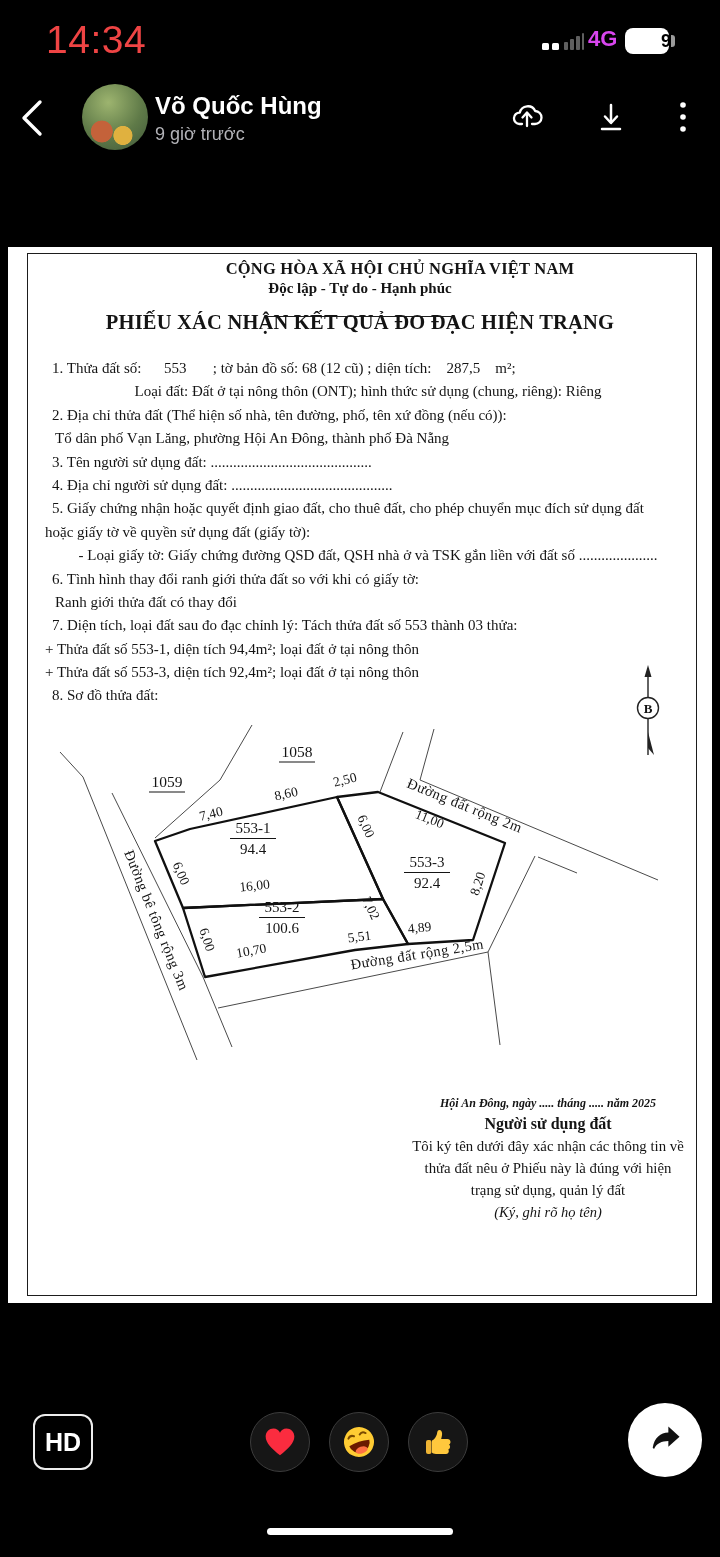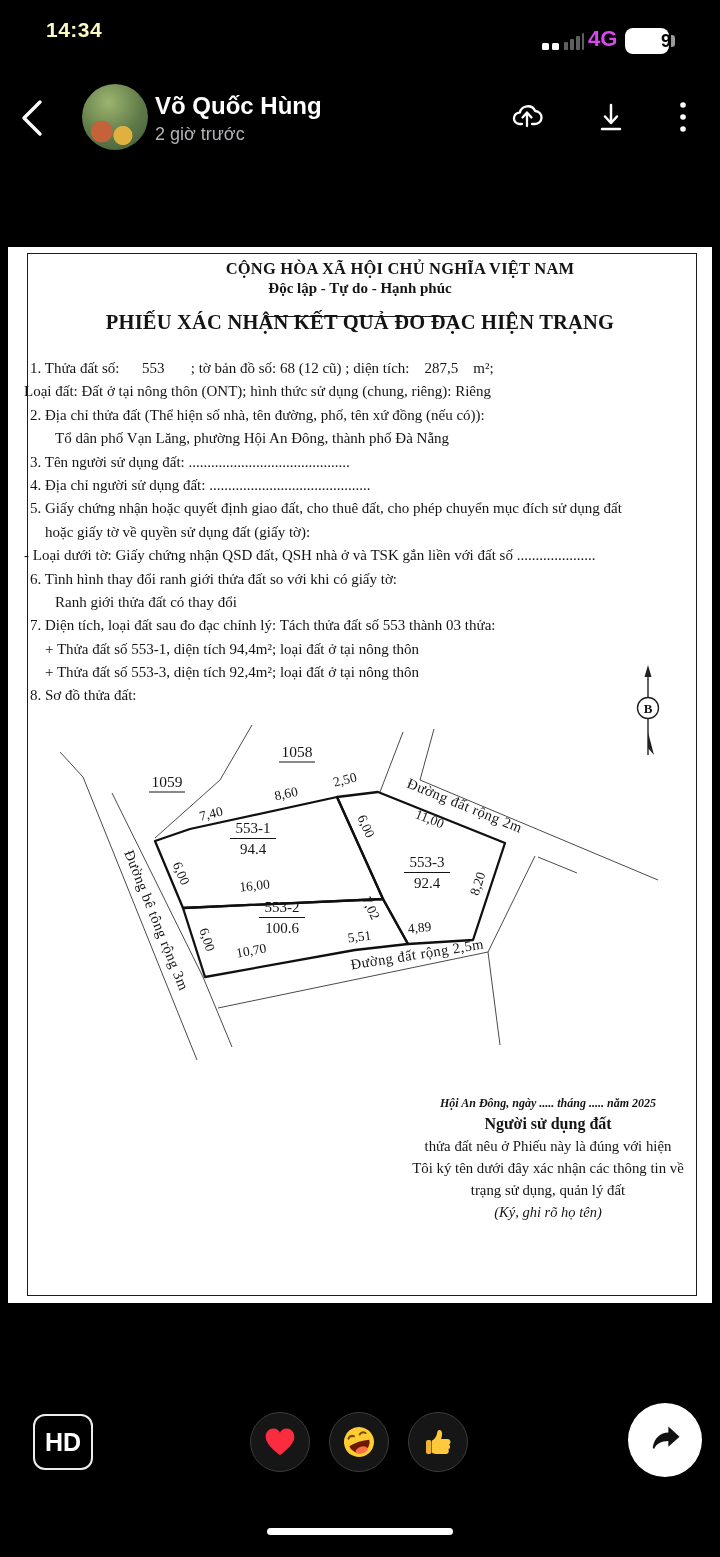--- a/index.html
+++ b/index.html
@@ -1,21 +1,21 @@
 <!DOCTYPE html>
 <html><head>
 <meta charset="utf-8">
 <style>
   html,body{margin:0;padding:0;background:#000;}
   .screen{position:relative;width:720px;height:1557px;background:#000;overflow:hidden;
           font-family:"Liberation Sans","DejaVu Sans",sans-serif;}
   .abs{position:absolute;}
 
   
-  .time{left:46px;top:18px;color:#fef9c3;font-size:21px;font-weight:bold;letter-spacing:.5px;}
+  .time{left:46px;top:18px;color:#ef4444;font-size:39px;font-weight:normal;letter-spacing:.5px;}
   .net-4g{left:588px;top:26px;color:#d946ef;font-size:22px;font-weight:600;}
   .battery{left:625px;top:28px;width:44px;height:26px;background:#fff;border-radius:8px;
            display:flex;align-items:center;justify-content:center;}
   .battery span{color:#000;font-size:18px;font-weight:bold;margin-left:48px;}
   .battery-nub{left:671px;top:35px;width:4px;height:12px;background:#9a9a9a;border-radius:0 3px 3px 0;}
 
   
   .avatar{left:82px;top:84px;width:66px;height:66px;border-radius:50%;
       background:
         radial-gradient(circle at 62% 78%, #e0b13f 0 14%, rgba(0,0,0,0) 15%),
@@ -27,21 +27,21 @@
   
   .page{left:8px;top:247px;width:704px;height:1056px;background:#fff;}
   .page-frame{left:19px;top:6px;width:668px;height:1041px;border:1.5px solid #1d1d1d;}
   .doc{color:#141414;font-family:"Liberation Serif","DejaVu Serif",serif;}
   .motto1{left:0;top:12px;width:100%;text-align:center;font-size:16.5px;font-weight:bold;letter-spacing:.2px;margin-left:40px;}
   .motto2{left:0;top:33px;width:100%;text-align:center;font-size:15px;font-weight:bold;}
   .motto2 span{display:inline-block;border-bottom:1.5px solid #1d1d1d;padding:0 2px 19px 2px;}
   .doc-title{left:0;top:64px;width:100%;text-align:center;font-size:20.5px;font-weight:bold;letter-spacing:.2px;}
   .doc-lines{left:0;top:110px;width:100%;}
   .doc-line{height:23.4px;line-height:23.4px;font-size:15px;white-space:pre;}
-  .i0{padding-left:22px;}.i1{padding-left:16px;}.i2{padding-left:37px;}.i3{padding-left:47px;}
+  .i0{padding-left:44px;}.i1{padding-left:16px;text-align:center;}.i2{padding-left:37px;}.i3{padding-left:47px;}
   .diagram-box{left:22px;top:413px;width:660px;height:440px;}
   .signature{left:394px;top:846px;width:292px;text-align:center;}
   .sig-place{font-size:12px;font-weight:bold;font-style:italic;line-height:20px;}
   .sig-role{font-size:16px;font-weight:bold;line-height:22px;}
   .sig-body{font-size:14.8px;line-height:22px;}
   .sig-note{font-size:14.5px;font-style:italic;line-height:22px;}
 
   
   .hd-badge{left:33px;top:1414px;width:56px;height:52px;border:2.5px solid #ededed;border-radius:12px;
             display:flex;align-items:center;justify-content:center;}
@@ -70,21 +70,21 @@
   <div class="abs battery">
     <span>91</span>
   </div>
   <div class="abs battery-nub"></div>
 
   <svg class="abs" style="left:18px;top:98px;" width="30" height="40">
     <polyline points="22,4 6,20 22,36" fill="none" stroke="#fff" stroke-width="3.4" stroke-linecap="round" stroke-linejoin="round"></polyline>
   </svg>
   <div class="abs avatar"></div>
   <div class="abs hdr-name">Võ Quốc Hùng</div>
-  <div class="abs hdr-sub">2 giờ trước</div>
+  <div class="abs hdr-sub">9 giờ trước</div>
 
   <svg class="abs" style="left:509px;top:99px;" width="36" height="36">
     <path d="M13 25 H10.5 A5.7 5.7 0 0 1 10.8 13.6 A8.2 8.2 0 0 1 26.2 12 A6.1 6.1 0 0 1 25.8 25 H23" fill="none" stroke="#fff" stroke-width="2.3" stroke-linecap="round" stroke-linejoin="round"></path>
     <line x1="18" y1="27" x2="18" y2="14" stroke="#fff" stroke-width="2.3" stroke-linecap="round"></line>
     <polyline points="13.5,18.5 18,13.5 22.5,18.5" fill="none" stroke="#fff" stroke-width="2.3" stroke-linecap="round" stroke-linejoin="round"></polyline>
   </svg>
   <svg class="abs" style="left:594px;top:100px;" width="34" height="36">
     <line x1="17" y1="5" x2="17" y2="22" stroke="#fff" stroke-width="2.5" stroke-linecap="round"></line>
     <polyline points="11,16.5 17,23 23,16.5" fill="none" stroke="#fff" stroke-width="2.5" stroke-linecap="round" stroke-linejoin="round"></polyline>
     <line x1="8" y1="29" x2="26" y2="29" stroke="#fff" stroke-width="2.5" stroke-linecap="round"></line>
@@ -102,21 +102,21 @@
     <div class="abs doc-title">PHIẾU XÁC NHẬN KẾT QUẢ ĐO ĐẠC HIỆN TRẠNG</div>
     <div class="abs doc-lines">
         <div class="doc-line i0">1. Thửa đất số:      553       ; tờ bản đồ số: 68 (12 cũ) ; diện tích:    287,5    m²;</div>
         <div class="doc-line i1">Loại đất: Đất ở tại nông thôn (ONT); hình thức sử dụng (chung, riêng): Riêng</div>
         <div class="doc-line i0">2. Địa chỉ thửa đất (Thể hiện số nhà, tên đường, phố, tên xứ đồng (nếu có)):</div>
         <div class="doc-line i3">Tổ dân phố Vạn Lăng, phường Hội An Đông, thành phố Đà Nẵng</div>
         <div class="doc-line i0">3. Tên người sử dụng đất: ...........................................</div>
         <div class="doc-line i0">4. Địa chỉ người sử dụng đất: ...........................................</div>
         <div class="doc-line i0">5. Giấy chứng nhận hoặc quyết định giao đất, cho thuê đất, cho phép chuyển mục đích sử dụng đất</div>
         <div class="doc-line i2">hoặc giấy tờ về quyền sử dụng đất (giấy tờ):</div>
-        <div class="doc-line i1">- Loại dưới tờ: Giấy chứng nhận QSD đất, QSH nhà ở và TSK gắn liền với đất số .....................</div>
+        <div class="doc-line i1">- Loại giấy tờ: Giấy chứng đường QSD đất, QSH nhà ở và TSK gắn liền với đất số .....................</div>
         <div class="doc-line i0">6. Tình hình thay đổi ranh giới thửa đất so với khi có giấy tờ:</div>
         <div class="doc-line i3">Ranh giới thửa đất có thay đổi</div>
         <div class="doc-line i0">7. Diện tích, loại đất sau đo đạc chỉnh lý: Tách thửa đất số 553 thành 03 thửa:</div>
         <div class="doc-line i2">+ Thửa đất số 553-1, diện tích 94,4m²; loại đất ở tại nông thôn</div>
         <div class="doc-line i2">+ Thửa đất số 553-3, diện tích 92,4m²; loại đất ở tại nông thôn</div>
         <div class="doc-line i0">8. Sơ đồ thửa đất:</div>
       </div>
 
     <svg class="abs diagram-box" viewBox="0 0 660 440" id="diagram">
         <polyline points="222,65 190,120 125,178" fill="none" stroke="#4a4a4a" stroke-width="1"></polyline>
@@ -162,22 +162,22 @@
         <line x1="618" y1="12" x2="618" y2="95" stroke="#222" stroke-width="1.4"></line>
         <polygon points="614.5,17 621.5,17 618,5" fill="#222"></polygon>
         <polygon points="618,72 624,95 618,88" fill="#222"></polygon>
         <circle cx="618" cy="48" r="10.5" fill="#fff" stroke="#222" stroke-width="1.4"></circle>
         <text x="618" y="53" text-anchor="middle" font-size="13" font-weight="bold" font-family="Liberation Serif, DejaVu Serif, serif" fill="#141414">B</text>
       </svg>
 
     <div class="abs signature">
       <div class="sig-place">Hội An Đông, ngày ..... tháng ..... năm 2025</div>
       <div class="sig-role">Người sử dụng đất</div>
+      <div class="sig-body">Tôi ký tên dưới đây xác nhận các thông tin về</div>
       <div class="sig-body">thửa đất nêu ở Phiếu này là đúng với hiện</div>
-      <div class="sig-body">Tôi ký tên dưới đây xác nhận các thông tin về</div>
       <div class="sig-body">trạng sử dụng, quản lý đất</div>
       <div class="sig-note">(Ký, ghi rõ họ tên)</div>
     </div>
   </div>
 
   <div class="abs hd-badge">
     <span>HD</span>
   </div>
 
   <div class="abs reaction" style="left:250px;top:1412px;">

